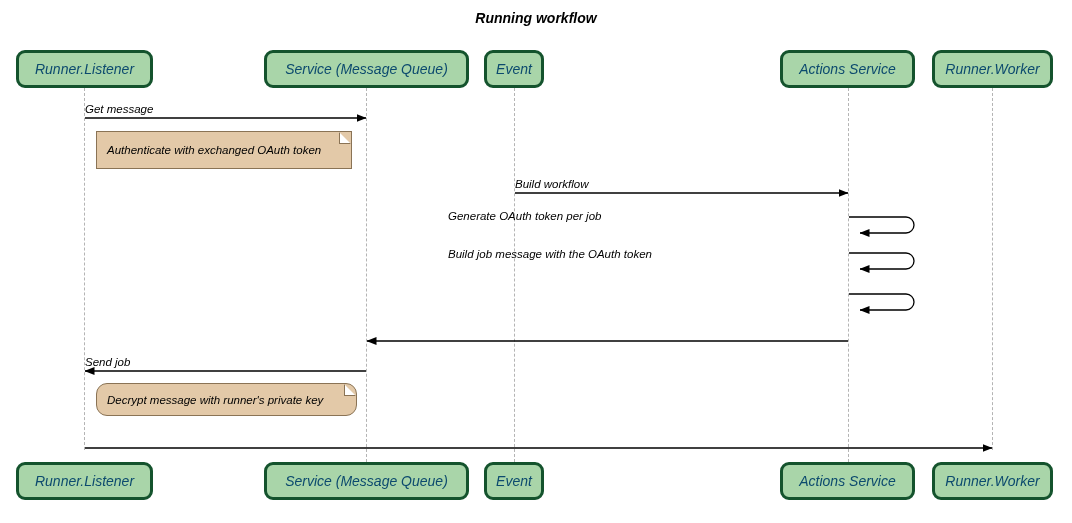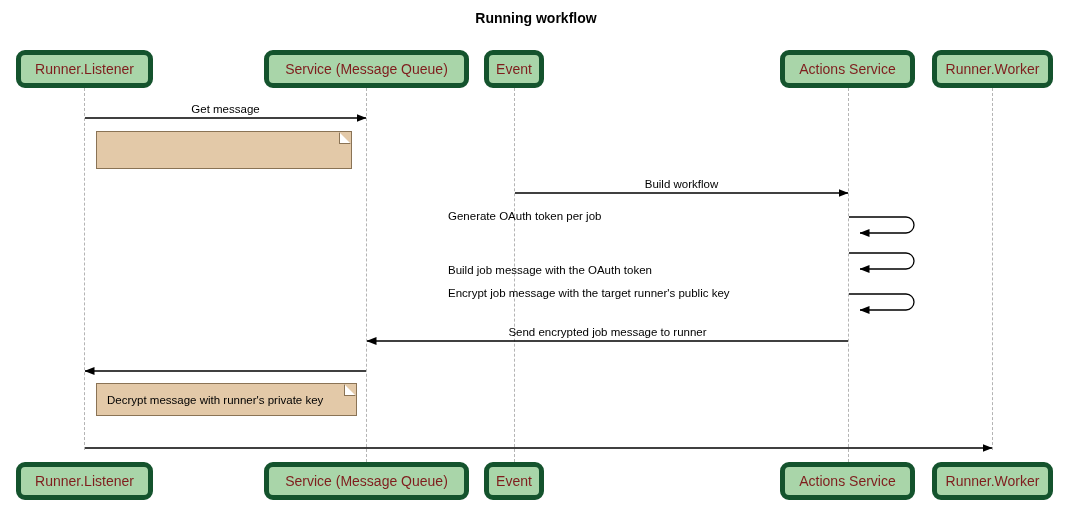--- a/index.html
+++ b/index.html
@@ -11,58 +11,59 @@
     width: 1072px;
     height: 523px;
     font-family: "Liberation Sans", sans-serif;
     color: #000000;
     overflow: hidden;
   }
   #diagram {
     position: relative;
     width: 1072px;
     height: 523px;
+    font-style: italic;
   }
   .title {
     position: absolute;
     left: 0;
     top: 10px;
     width: 1072px;
     text-align: center;
     font-size: 14px;
     font-weight: bold;
     color: #000;
   }
   .participant {
     position: absolute;
     box-sizing: border-box;
     background: #a9d5a9;
-    border: 5px solid #14532d;
+    border: 3px solid #14532d;
     border-radius: 9px;
     display: flex;
     align-items: center;
     justify-content: center;
     font-size: 14px;
-    color: #7f1d1d;
+    color: #0c4a6e;
     height: 38px;
     white-space: nowrap;
   }
   .lifeline {
     position: absolute;
     width: 0;
     border-left: 1px dashed #b4b4b4;
   }
   .msg-label {
     position: absolute;
     font-size: 11.5px;
     color: #000;
     white-space: nowrap;
     line-height: 13px;
   }
-  .msg-label.center { text-align: center; }
+  .msg-label.center { }
   .msg-label.right  { }
   svg.overlay {
     position: absolute;
     left: 0;
     top: 0;
     width: 1072px;
     height: 523px;
     pointer-events: none;
   }
   .note {
@@ -174,26 +175,26 @@
     </g>
 
     <g>
       <line x1="85" y1="448" x2="992" y2="448" stroke="#000" stroke-width="1.3" marker-end="url(#ah-r)"></line>
     </g>
   </svg>
 
   <div class="msg-label center" style="left:85px; top:103px; width:281px;">Get message</div>
   <div class="msg-label center" style="left:515px; top:178px; width:333px;">Build workflow</div>
   <div class="msg-label right" style="left:448px; top:210px; width:396px;">Generate OAuth token per job</div>
-  <div class="msg-label right" style="left:448px; top:264px; width:396px;">Build job message with the OAuth token</div>
-  <div class="msg-label right" style="left:448px; top:287px; width:396px;">Encrypt job message with the target runner's public key</div>
-  <div class="msg-label center" style="left:367px; top:326px; width:481px;">Send encrypted job message to runner</div>
+  <div class="msg-label right" style="left:448px; top:248px; width:396px;">Build job message with the OAuth token</div>
+  <div class="msg-label center" style="left:85px; top:356px; width:281px;">Send job</div>
 
   <div class="note" style="left:96px; top:131px; width:256px; height:38px;">
+    <span>Authenticate with exchanged OAuth token</span>
     <span class="note-fold"></span>
   </div>
 
-  <div class="note" style="left:96px; top:383px; width:261px; height:33px;">
+  <div class="note" style="left:96px; top:383px; width:261px; height:33px;border-radius:11px;">
     <span>Decrypt message with runner's private key</span>
     <span class="note-fold"></span>
   </div>
 
 </div>
 
 </body></html>

